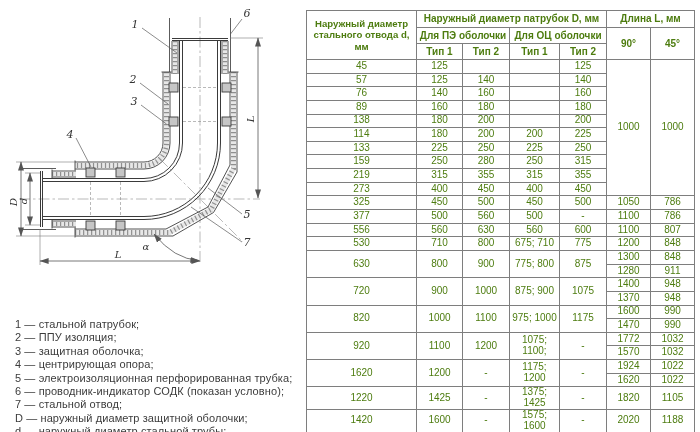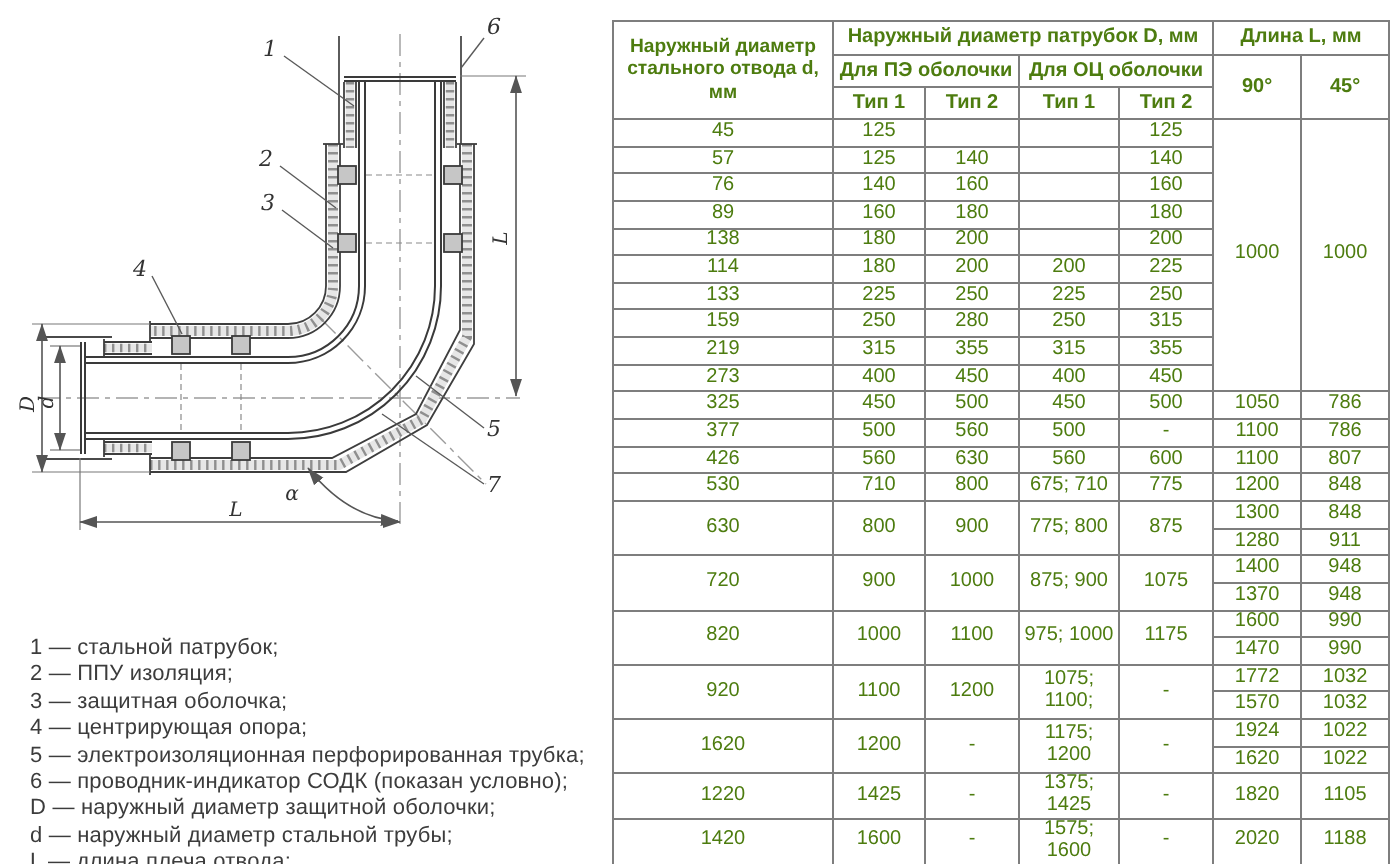--- a/index.html
+++ b/index.html
@@ -185,20 +185,21 @@
   </g>
 </svg>
 
 <div class="legend">
   <div>1 — стальной патрубок;</div>
   <div>2 — ППУ изоляция;</div>
   <div>3 — защитная оболочка;</div>
   <div>4 — центрирующая опора;</div>
   <div>5 — электроизоляционная перфорированная трубка;</div>
   <div>6 — проводник-индикатор СОДК (показан условно);</div>
+  <div>7 — стальной отвод;</div>
   <div>D — наружный диаметр защитной оболочки;</div>
   <div>d — наружный диаметр стальной трубы;</div>
   <div>L — длина плеча отвода;</div>
   <div>α — угол отвода</div>
 </div>
 
 <div class="tablewrap">
   <table class="spec">
     <colgroup>
       <col style="width:110px">
@@ -313,21 +314,21 @@
         <tr>
           <td>377</td>
           <td>500</td>
           <td>560</td>
           <td>500</td>
           <td>-</td>
           <td>1100</td>
           <td>786</td>
         </tr>
         <tr>
-          <td>426</td>
+          <td>556</td>
           <td>560</td>
           <td>630</td>
           <td>560</td>
           <td>600</td>
           <td>1100</td>
           <td>807</td>
         </tr>
         <tr>
           <td>530</td>
           <td>710</td>

